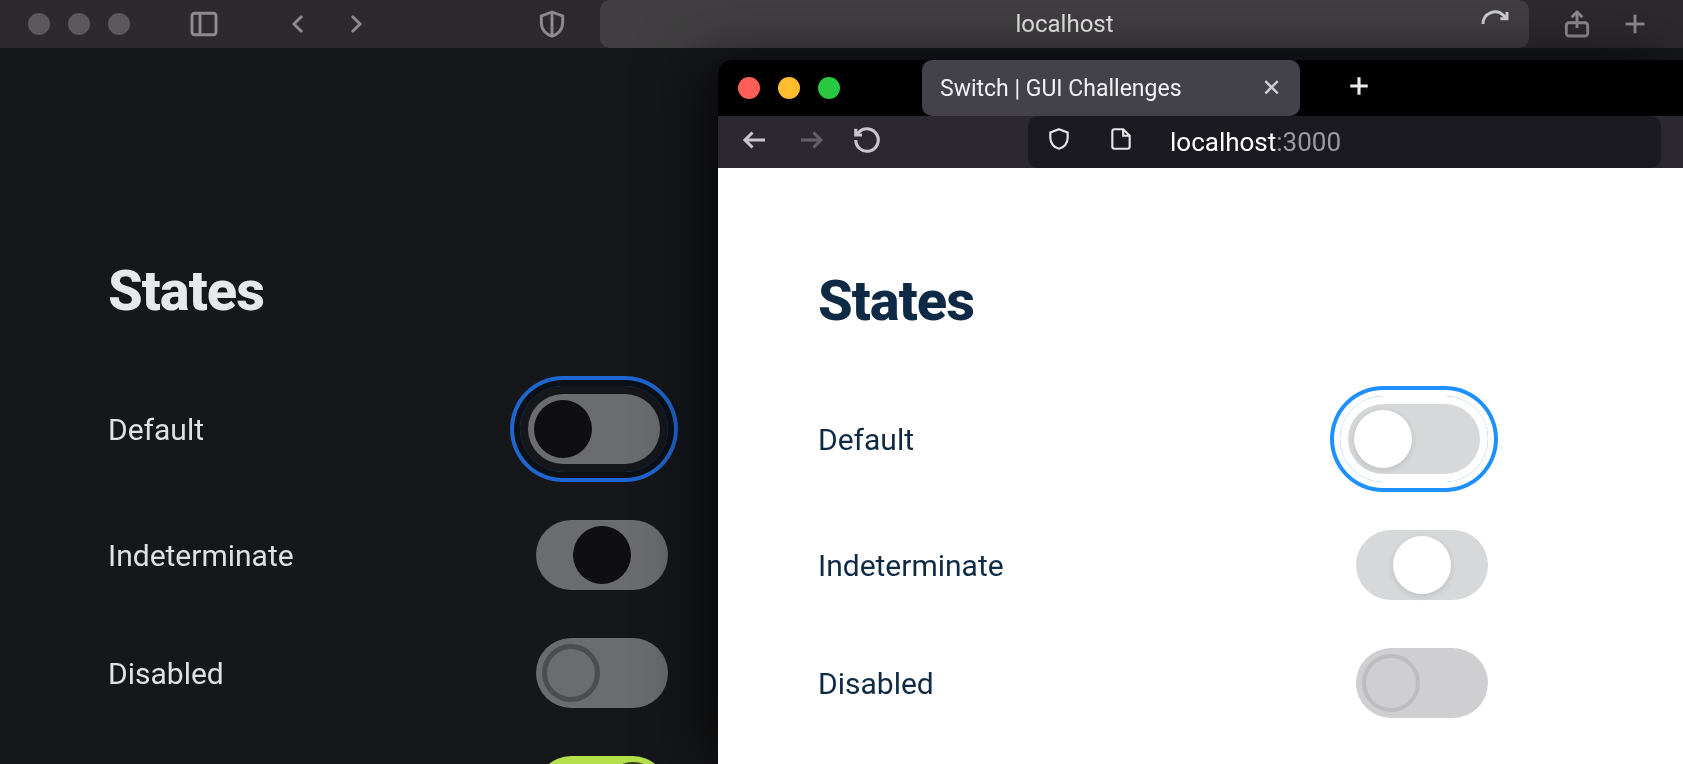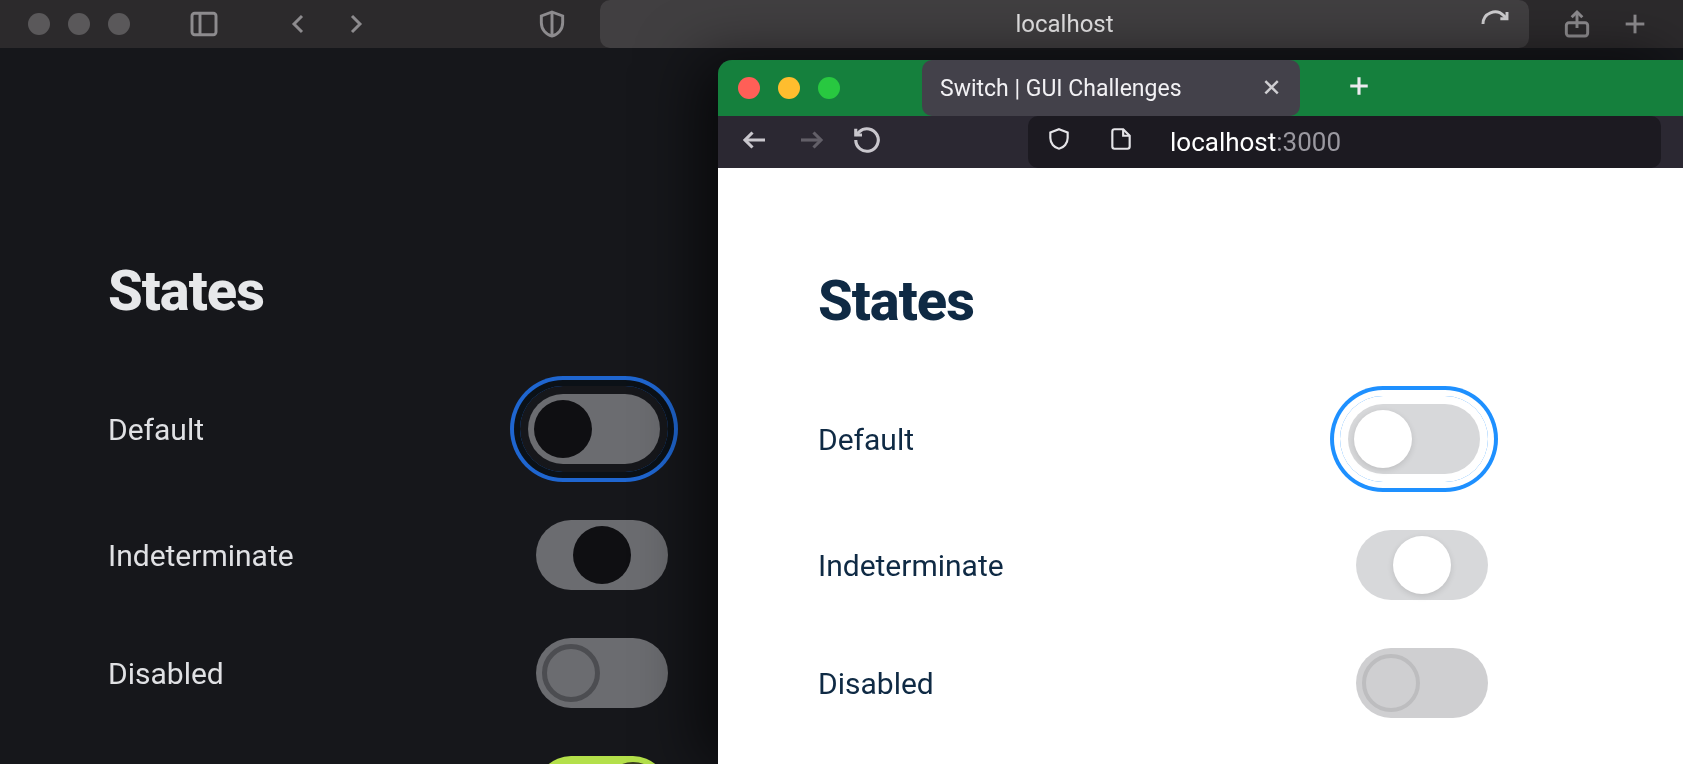--- a/index.html
+++ b/index.html
@@ -89,21 +89,21 @@
     left: 718px; top: 60px;
     right: 0; bottom: 0;
     background: #1d1b22;
     border-radius: 14px 0 0 0;
     box-shadow: -20px 0 60px rgba(0,0,0,.6);
     display: flex; flex-direction: column;
     overflow: hidden;
   }
   .ff-tabbar {
     height: 78px;
-    background: #15803d;
+    background: #000000;
     display: flex; align-items: center;
     padding: 0 20px;
     gap: 22px;
   }
   .ff-tabbar .traffic .tl.r { background:#ff5f57; }
   .ff-tabbar .traffic .tl.y { background:#ffbd2e; }
   .ff-tabbar .traffic .tl.g { background:#28c840; }
   .ff-tab {
     margin-left: 60px;
     height: 56px;

